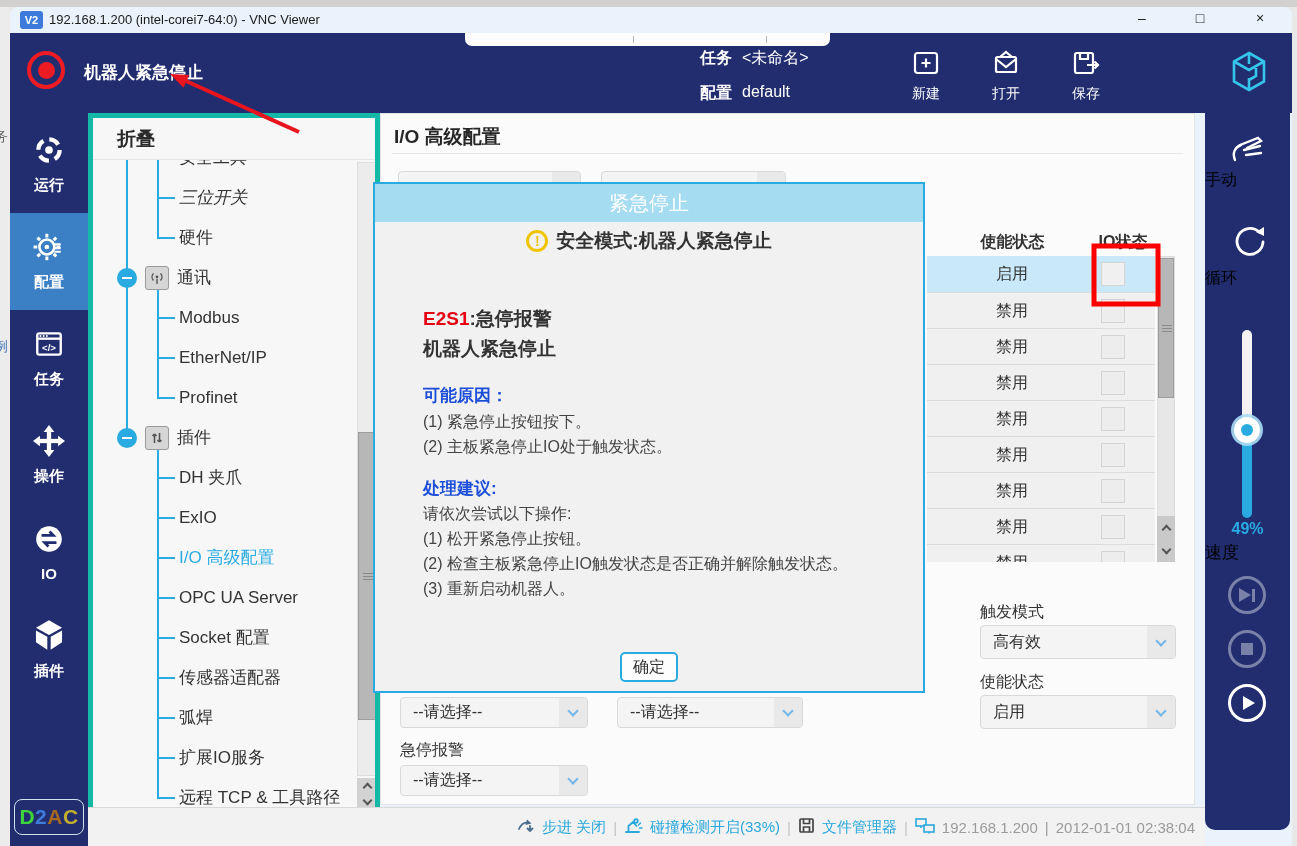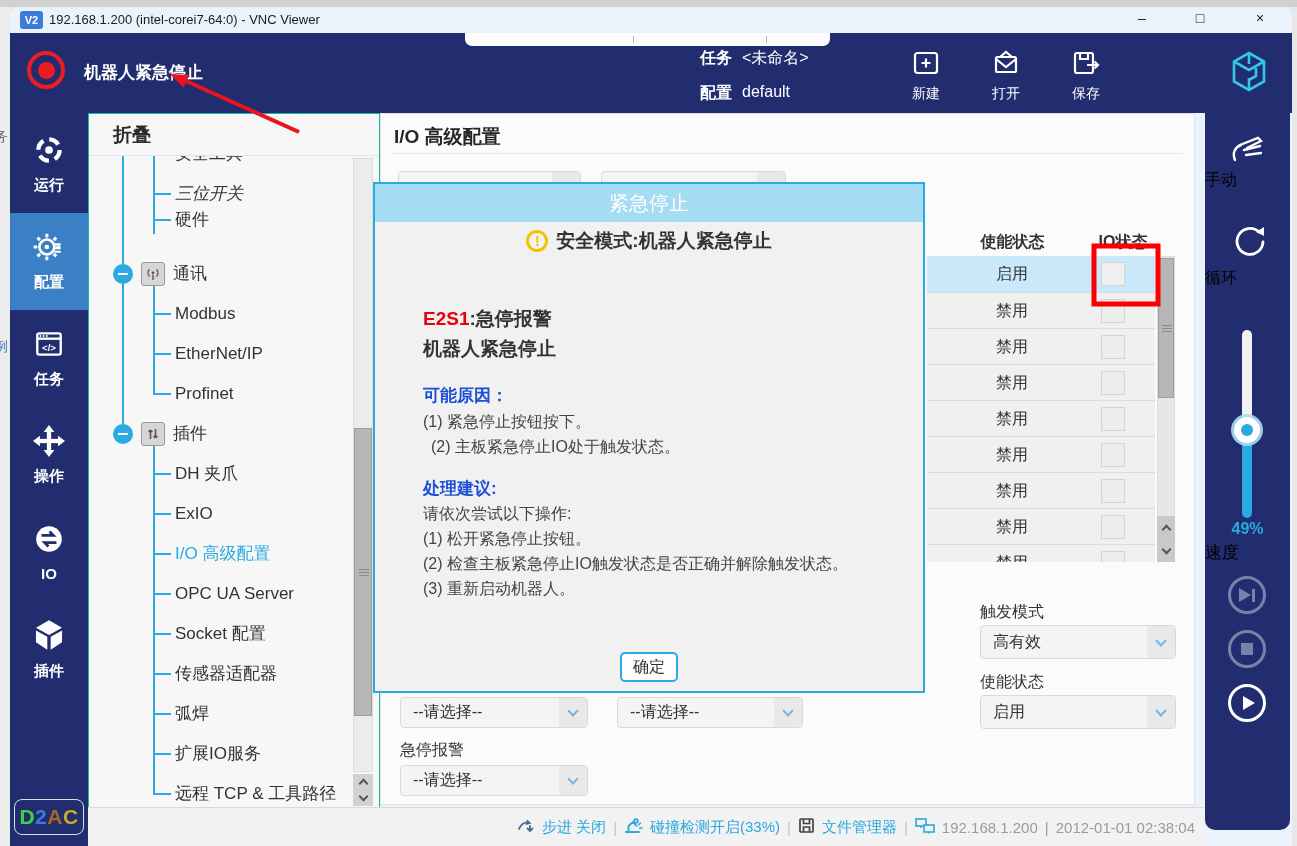--- a/index.html
+++ b/index.html
@@ -32,21 +32,21 @@
   .hbtn .lab { font-size:14px; margin-top:3px; }
 
   
   .lsb { left:10px; top:113px; width:78px; height:733px; background:#222d70; }
   .lsb-item { left:10px; width:78px; height:97px; display:flex; flex-direction:column; align-items:center; justify-content:center; color:#fff; }
   .lsb-item.active { background:#3b7fc4; }
   .lsb-item .lab { font-size:15px; font-weight:bold; margin-top:6px; }
   .d2ac { left:14px; top:799px; width:70px; height:36px; border:1.5px solid #cfe3ef; border-radius:8px; display:flex; align-items:center; justify-content:center; font-size:21px; font-weight:bold; letter-spacing:0.5px; }
 
   
-  .tree { left:88px; top:113px; width:292px; height:718px; background:#f7f7f7; border:1px solid #14b8a6;padding-left:8px; }
+  .tree { left:88px; top:113px; width:292px; height:718px; background:#f7f7f7; border:5px solid #14b8a6;padding-left:8px; }
   .tree-head { position:absolute; left:0; top:0; width:100%; height:42px; border-bottom:1px solid #e5e5e5; display:flex; align-items:center; padding-left:24px; font-size:19px; font-weight:bold; color:#2b2b2b; }
   .tree-body { position:absolute; left:0; top:42px; width:100%; height:650px; overflow:hidden; }
   .vline { position:absolute; width:2px; background:#29abe2; }
   .trow { position:absolute; left:0; width:260px; height:40px; }
   .trow .stub { position:absolute; left:64px; top:19px; width:18px; height:2px; background:#29abe2; }
   .trow .tlabel { position:absolute; left:86px; top:0; line-height:40px; font-size:17px; color:#333; white-space:nowrap; }
   .trow.sel .tlabel { color:#29abe2; }
   .collapse-circle { position:absolute; left:24px; top:10px; width:20px; height:20px; border-radius:50%; background:#29abe2; }
   .collapse-circle::after { content:""; position:absolute; left:5px; top:9px; width:10px; height:2px; background:#fff; }
   .node-icon { position:absolute; left:52px; top:8px; width:24px; height:24px; background:#d6d6d6; border:1px solid #9a9a9a; border-radius:3px; display:flex; align-items:center; justify-content:center; }
@@ -251,21 +251,21 @@
       <div class="vline" style="left:64px;top:118px;height:120px;"></div>
       <div class="vline" style="left:64px;top:278px;height:360px;"></div>
 
       <div class="trow" style="top:-22px;">
           <span class="tlabel">安全工具</span>
         </div>
       <div class="trow" style="top:18px;font-style:italic;">
           <span class="stub"></span>
           <span class="tlabel">三位开关</span>
         </div>
-      <div class="trow" style="top:44px;text-align:right;">
+      <div class="trow" style="top:58px;text-align:right;">
           <span class="stub"></span>
           <span class="tlabel">硬件</span>
         </div>
 
       <div class="trow" style="top:98px;">
         <span class="collapse-circle"></span>
         <span class="node-icon">
             <svg width="16" height="16" viewBox="0 0 16 16" fill="none" stroke="#555" stroke-width="1.4">
               <circle cx="8" cy="7" r="1.4" fill="#555" stroke="none"></circle>
               <path d="M4.5 10.5a5 5 0 0 1 0-7M11.5 3.5a5 5 0 0 1 0 7M8 9v5"></path>
@@ -450,21 +450,21 @@
   <div class="abs dialog">
     <div class="dlg-title">紧急停止</div>
     <div class="dlg-alert">
       <span class="warn">!</span>
       <span>安全模式:机器人紧急停止</span>
     </div>
     <div class="dlg-line" style="top:122px;"><span class="code-red">E2S1</span><span class="code-suffix">:急停报警</span></div>
     <div class="dlg-line d-bold-lg" style="top:152px;">机器人紧急停止</div>
     <div class="dlg-line d-bold" style="top:200px;">可能原因：</div>
     <div class="dlg-line d-text" style="top:228px;">(1) 紧急停止按钮按下。</div>
-    <div class="dlg-line d-text" style="top:253px;margin-left:8px;">(2) 主板紧急停止IO处于触发状态。</div>
+    <div class="dlg-line d-text" style="top:253px;">(2) 主板紧急停止IO处于触发状态。</div>
     <div class="dlg-line d-bold" style="top:293px;">处理建议:</div>
     <div class="dlg-line d-text" style="top:320px;">请依次尝试以下操作:</div>
     <div class="dlg-line d-text" style="top:345px;">(1) 松开紧急停止按钮。</div>
     <div class="dlg-line d-text" style="top:370px;">(2) 检查主板紧急停止IO触发状态是否正确并解除触发状态。</div>
     <div class="dlg-line d-text" style="top:395px;">(3) 重新启动机器人。</div>
     <div class="ok-btn">确定</div>
   </div>
 
   <div class="abs rsb"></div>
   <span class="abs" style="left:1227px;top:130px;">

